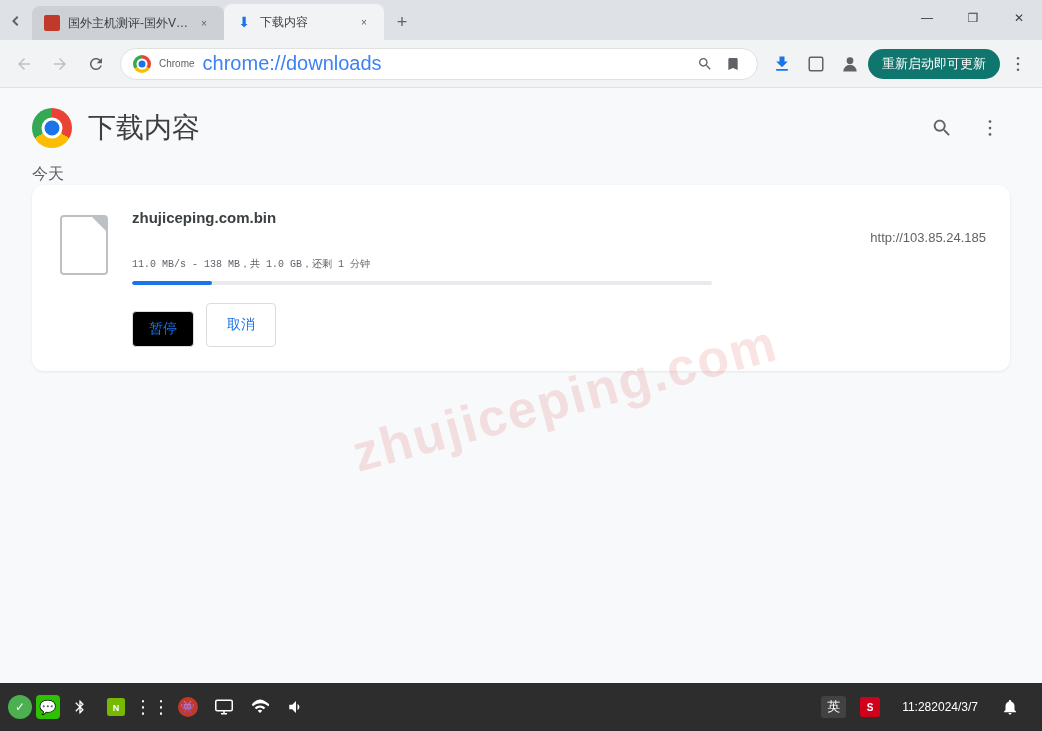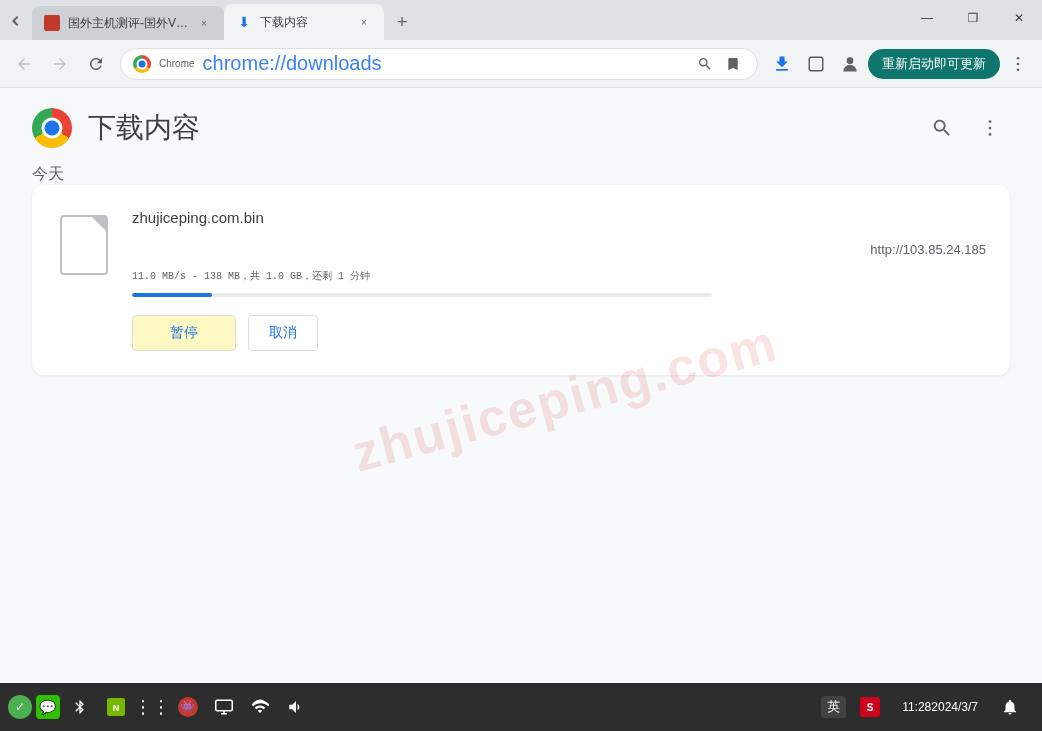--- a/index.html
+++ b/index.html
@@ -353,23 +353,23 @@
       top: 0; right: 0;
       width: 14px; height: 14px;
       border-left: 2px solid white;
       border-bottom: 2px solid white;
     }
     .download-info {
       flex: 1;
     }
     .download-filename {
       font-size: 15px;
-      font-weight: 400;
+      font-weight: 700;
       color: #3c4043;
-      margin-bottom: 16px;
+      margin-bottom: 4px;
     }
     .download-url {
       font-size: 13px;
       color: #5f6368;
       margin-bottom: 12px;
       text-align: right;
     }
     .download-status {
       font-size: 10px;
       color: #5f6368;
@@ -389,28 +389,29 @@
       height: 100%;
       background: #1a73e8;
       border-radius: 2px;
       width: 15%;
     }
     .download-actions {
       display: flex;
       gap: 12px;
     }
     .btn-pause {
-      padding: 8px 37px;
+      padding: 8px 16px;
       border: 1px solid #dadce0;
       border-radius: 4px;
-      background: #fef9c3;
+      background: #000000;
       color: #1a73e8;
       font-size: 14px;
       font-weight: 500;
       cursor: pointer;
+      margin-top: 8px;
     }
     .btn-cancel {
       padding: 8px 20px;
       border: 1px solid #dadce0;
       border-radius: 4px;
       background: white;
       color: #1a73e8;
       font-size: 14px;
       font-weight: 500;
       cursor: pointer;

